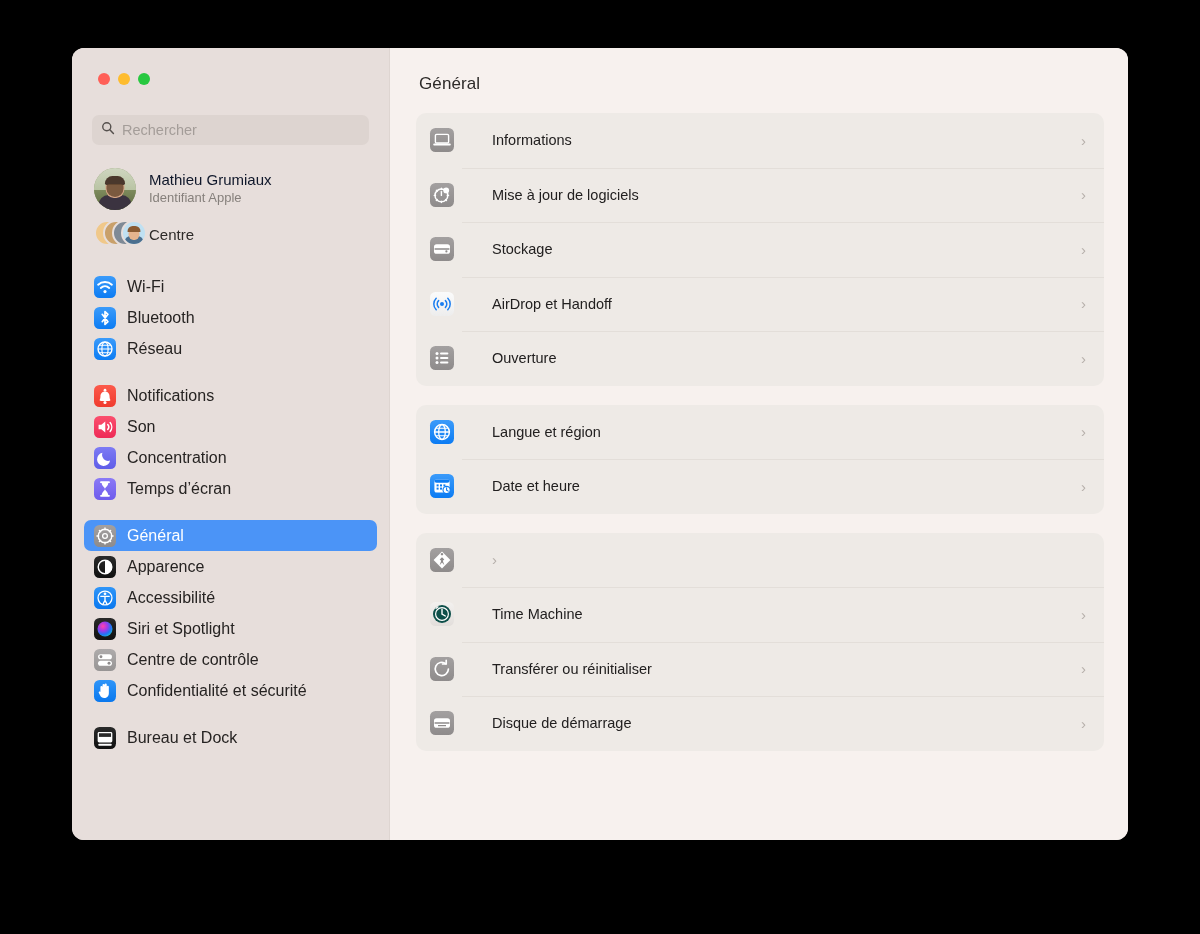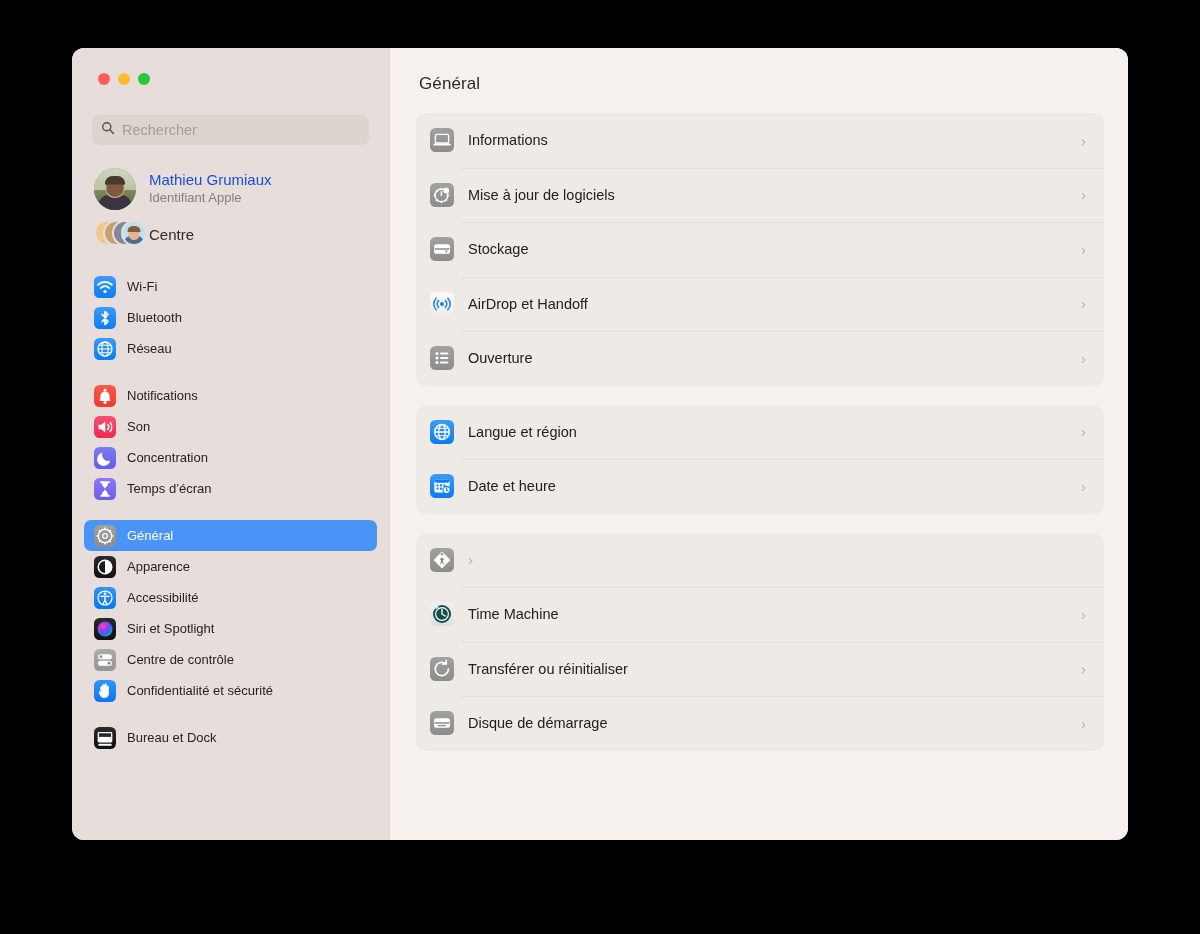--- a/index.html
+++ b/index.html
@@ -114,21 +114,21 @@
     background: #6b4c33; opacity: .85;
   }
   .avatar-photo .body {
     position: absolute; left: 50%; bottom: 0;
     transform: translateX(-50%);
     width: 33px; height: 15px; border-radius: 10px 10px 0 0;
     background: #3b3340;
   }
 
   .account-text { display: flex; flex-direction: column; justify-content: center; }
-  .account-name { font-size: 15px; color: #1d4ed8; line-height: 1.25; }
+  .account-name { font-size: 15px; color: #0f172a; line-height: 1.25; }
   .account-sub  { font-size: 13px; color: #86807c; line-height: 1.3; }
 
   .family-row {
     display: flex; align-items: center; gap: 13px;
     padding: 2px 20px 2px 22px;
     height: 38px;
   }
   .family-stack { position: relative; width: 42px; height: 28px; flex: 0 0 42px; }
   .fa {
     position: absolute; top: 0;
@@ -163,21 +163,21 @@
     align-items: center;
     gap: 11px;
     height: 31px;
     margin: 0 12px;
     padding: 0 10px;
     border-radius: 7px;
     cursor: default;
   }
   .nav-item.selected { background: #4b94f7; }
   .nav-item.selected .nav-label { color: #ffffff; }
-  .nav-label { font-size: 13px; color: #262322; white-space: nowrap; }
+  .nav-label { font-size: 16px; color: #262322; white-space: nowrap; }
 
   .nav-icon {
     width: 22px; height: 22px; border-radius: 5.5px;
     flex: 0 0 22px;
     display: flex; align-items: center; justify-content: center;
     position: relative;
     overflow: hidden;
   }
 
   
@@ -202,20 +202,21 @@
     margin-top: 19px;
     overflow: hidden;
   }
   .card-row {
     display: flex;
     align-items: center;
     height: 54.5px;
     padding: 0 14px 0 14px;
     position: relative;
     cursor: default;
+    gap: 24px;
   }
   .card-row + .card-row::before {
     content: "";
     position: absolute;
     left: 46px; right: 0; top: 0;
     height: 1px;
     background: #e3ded9;
   }
   .row-icon {
     width: 24px; height: 24px; border-radius: 5.5px;

